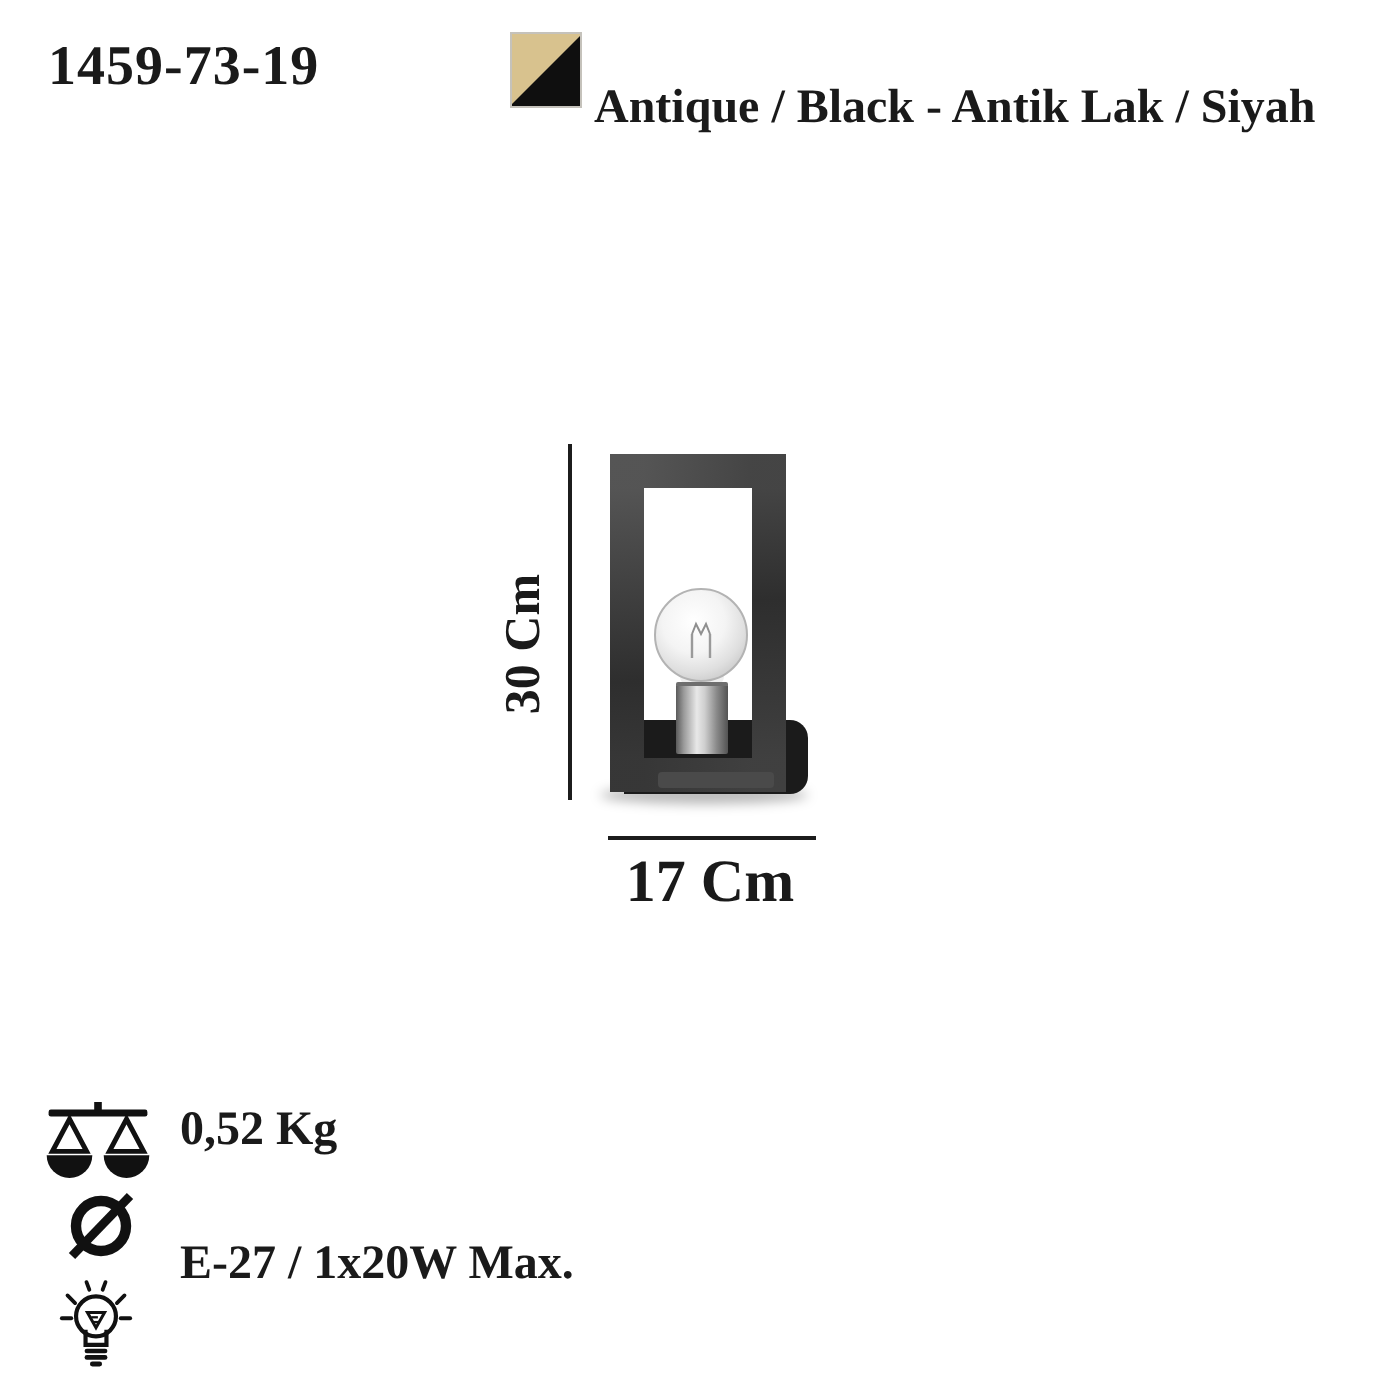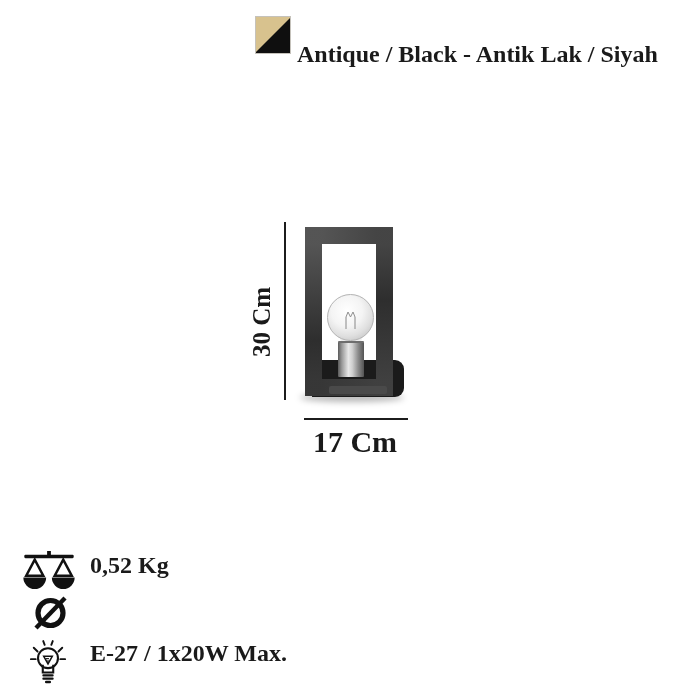--- a/index.html
+++ b/index.html
@@ -44,27 +44,28 @@
   .bulb svg{position:absolute;left:0;top:0;}
 
   
   .spec-icon{z-index:1;}
   .spec-text{font-size:24px;}
   .spec-weight-icon{left:22px;top:551px;}
   .spec-weight-text{left:90px;top:552px;}
   .spec-size-icon{left:32px;top:594px;}
   .spec-size-text{left:90px;top:600px;}
   .spec-bulb-icon{left:29px;top:638px;}
-  .spec-bulb-text{left:90px;top:640px;font-family:Liberation Serif, serif;}
+  .spec-bulb-text{left:90px;top:619px;font-family:Liberation Serif, serif;}
 </style>
 </head>
 <body>
 
 <div class="stage">
 
+  <div class="abs txt product-code">1459-73-19</div>
   <div class="abs swatch"></div>
   <div class="abs txt finish-label">Antique / Black - Antik Lak / Siyah</div>
 
   <div class="abs lamp-shadow"></div>
   <div class="abs mount-box"></div>
   <div class="abs frame"></div>
   <div class="abs mount-recess"></div>
   <div class="abs bulb-neck"></div>
   <div class="abs socket"></div>
   <div class="abs bulb">

